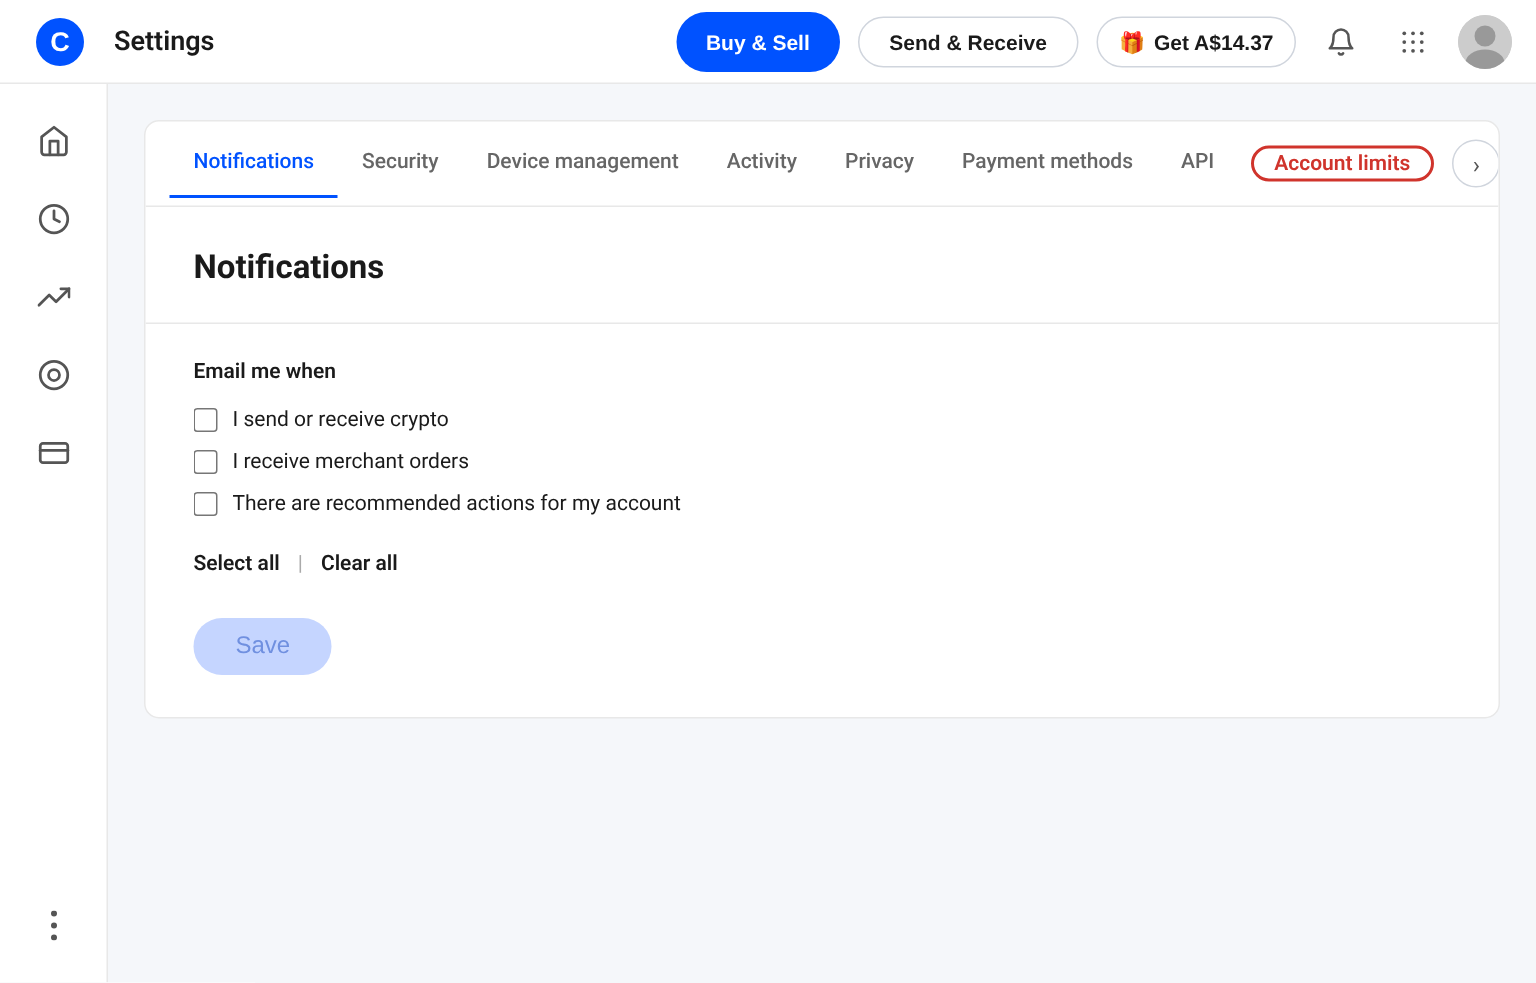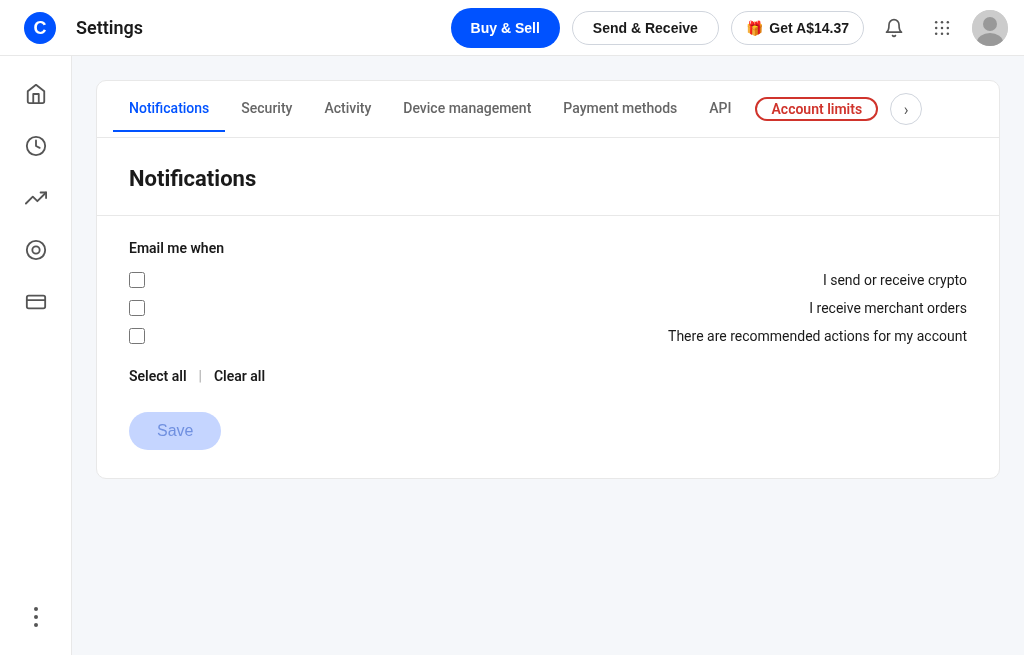--- a/index.html
+++ b/index.html
@@ -206,21 +206,21 @@
     }
     .checkbox-group {
       display: flex;
       flex-direction: column;
       gap: 12px;
       margin-bottom: 24px;
     }
     .checkbox-item {
       display: flex;
       align-items: center;
-      justify-content: space-between;
+      gap: 10px;
     }
     .checkbox-item input[type="checkbox"] {
       width: 16px;
       height: 16px;
       border: 1.5px solid #aaa;
       border-radius: 3px;
       cursor: pointer;
       flex-shrink: 0;
       accent-color: #0052ff;
     }
@@ -356,22 +356,23 @@
       </svg>
     </div>
   </nav>
 
   <div class="content">
     <div class="settings-panel">
 
       <div class="tabs">
         <div class="tab active">Notifications</div>
         <div class="tab">Security</div>
+        <div class="tab">Device management</div>
         <div class="tab">Activity</div>
-        <div class="tab">Device management</div>
+        <div class="tab">Privacy</div>
         <div class="tab">Payment methods</div>
         <div class="tab">API</div>
         <div class="tab tab-account-limits">Account limits</div>
         <div class="tab-more">›</div>
       </div>
 
       <div class="notifications-body">
         <h2 class="section-title">Notifications</h2>
         <div class="divider"></div>
         <p class="email-label">Email me when</p>

